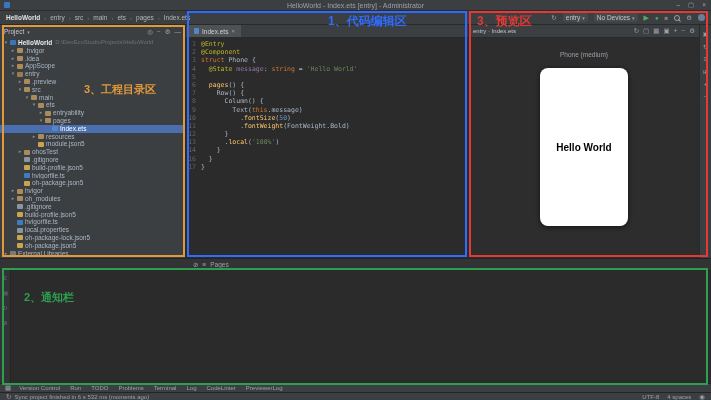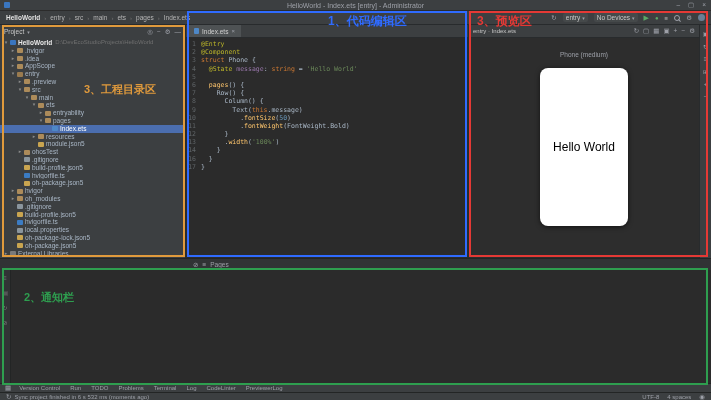--- a/index.html
+++ b/index.html
@@ -61,21 +61,21 @@
   .code-line { height: 8.2px; line-height: 8.2px; display: flex; white-space: pre; }
   .gutter { flex: 0 0 15px; text-align: right; padding-right: 5px; color: #5f6467; }
   .tok-plain { color: #a9b7c6; } .tok-ann { color: #bbb529; } .tok-kw { color: #cc7832; }
   .tok-str { color: #6a8759; } .tok-num { color: #6897bb; } .tok-fn { color: #ffc66d; } .tok-prop { color: #9876aa; }
   
   .previewer { width: 243px; background: #2d2d2d; border-left: 1px solid #282b2d; display: flex; }
   .prev-main { flex: 1; display: flex; flex-direction: column; min-width: 0; }
   .prev-header { height: 13px; background: #3c3f41; border-bottom: 1px solid #282b2d; display: flex; align-items: center; justify-content: space-between; padding: 0 4px; font-size: 6px; color: #c8c8c8; }
   .profile { text-align: center; margin-top: 13px; font-size: 6.5px; color: #9da0a8; }
   .phone { width: 88px; height: 158px; background: #fff; border-radius: 8px; margin: 10px auto 0; display: flex; align-items: center; justify-content: center; box-shadow: 0 1px 5px rgba(0,0,0,.6); }
-  .phone-text { color: #000; font-size: 12px; font-weight: normal; }
+  .phone-text { color: #000; font-size: 10px; font-weight: bold; }
   .prev-side { width: 12px; background: #3c3f41; border-left: 1px solid #282b2d; display: flex; flex-direction: column; align-items: center; gap: 6px; padding-top: 5px; }
   .side-icon { font-size: 6px; color: #9da0a8; }
   
   .pages-row { height: 12px; background: #313335; border-top: 1px solid #232525; display: flex; align-items: center; gap: 4px; padding-left: 193px; font-size: 6.5px; color: #9da0a8; }
   .pages-row .ph-icons { margin-left: 0; }
   .notification { height: 113px; background: #2b2b2b; display: flex; }
   .stripe { width: 11px; background: #313335; border-right: 1px solid #232525; display: flex; flex-direction: column; align-items: center; gap: 8px; padding-top: 5px; }
   .stripe-icon { font-size: 6px; color: #787878; }
   .toolwindow-bar { height: 9px; background: #3c3f41; border-top: 1px solid #232525; display: flex; align-items: center; gap: 8px; padding: 0 5px; font-size: 6px; color: #9da0a8; }
   .tw-items { display: flex; gap: 10px; }
@@ -316,21 +316,21 @@
           <div class="code-line"><span class="gutter">3</span><span class="code-body"><span class="tok-kw">struct</span><span class="tok-plain"> Phone {</span></span></div>
           <div class="code-line"><span class="gutter">4</span><span class="code-body"><span class="tok-plain">  </span><span class="tok-ann">@State</span><span class="tok-plain"> </span><span class="tok-prop">message</span><span class="tok-plain">: </span><span class="tok-kw">string</span><span class="tok-plain"> = </span><span class="tok-str">'Hello World'</span></span></div>
           <div class="code-line"><span class="gutter">5</span><span class="code-body"></span></div>
           <div class="code-line"><span class="gutter">6</span><span class="code-body"><span class="tok-plain">  </span><span class="tok-fn">pages</span><span class="tok-plain">() {</span></span></div>
           <div class="code-line"><span class="gutter">7</span><span class="code-body"><span class="tok-plain">    Row() {</span></span></div>
           <div class="code-line"><span class="gutter">8</span><span class="code-body"><span class="tok-plain">      Column() {</span></span></div>
           <div class="code-line"><span class="gutter">9</span><span class="code-body"><span class="tok-plain">        Text(</span><span class="tok-kw">this</span><span class="tok-plain">.message)</span></span></div>
           <div class="code-line"><span class="gutter">10</span><span class="code-body"><span class="tok-plain">          .</span><span class="tok-fn">fontSize</span><span class="tok-plain">(</span><span class="tok-num">50</span><span class="tok-plain">)</span></span></div>
           <div class="code-line"><span class="gutter">11</span><span class="code-body"><span class="tok-plain">          .</span><span class="tok-fn">fontWeight</span><span class="tok-plain">(FontWeight.Bold)</span></span></div>
           <div class="code-line"><span class="gutter">12</span><span class="code-body"><span class="tok-plain">      }</span></span></div>
-          <div class="code-line"><span class="gutter">13</span><span class="code-body"><span class="tok-plain">      .</span><span class="tok-fn">width</span><span class="tok-plain">(</span><span class="tok-str">'100%'</span><span class="tok-plain">)</span></span></div>
+          <div class="code-line"><span class="gutter">13</span><span class="code-body"><span class="tok-plain">      .</span><span class="tok-fn">local</span><span class="tok-plain">(</span><span class="tok-str">'100%'</span><span class="tok-plain">)</span></span></div>
           <div class="code-line"><span class="gutter">14</span><span class="code-body"><span class="tok-plain">    }</span></span></div>
           <div class="code-line"><span class="gutter">16</span><span class="code-body"><span class="tok-plain">  }</span></span></div>
           <div class="code-line"><span class="gutter">17</span><span class="code-body"><span class="tok-plain">}</span></span></div>
         </div>
     </div>
 
     <div class="previewer">
       <div class="prev-main">
         <div class="prev-header">
           <span>entry · Index.ets</span>

